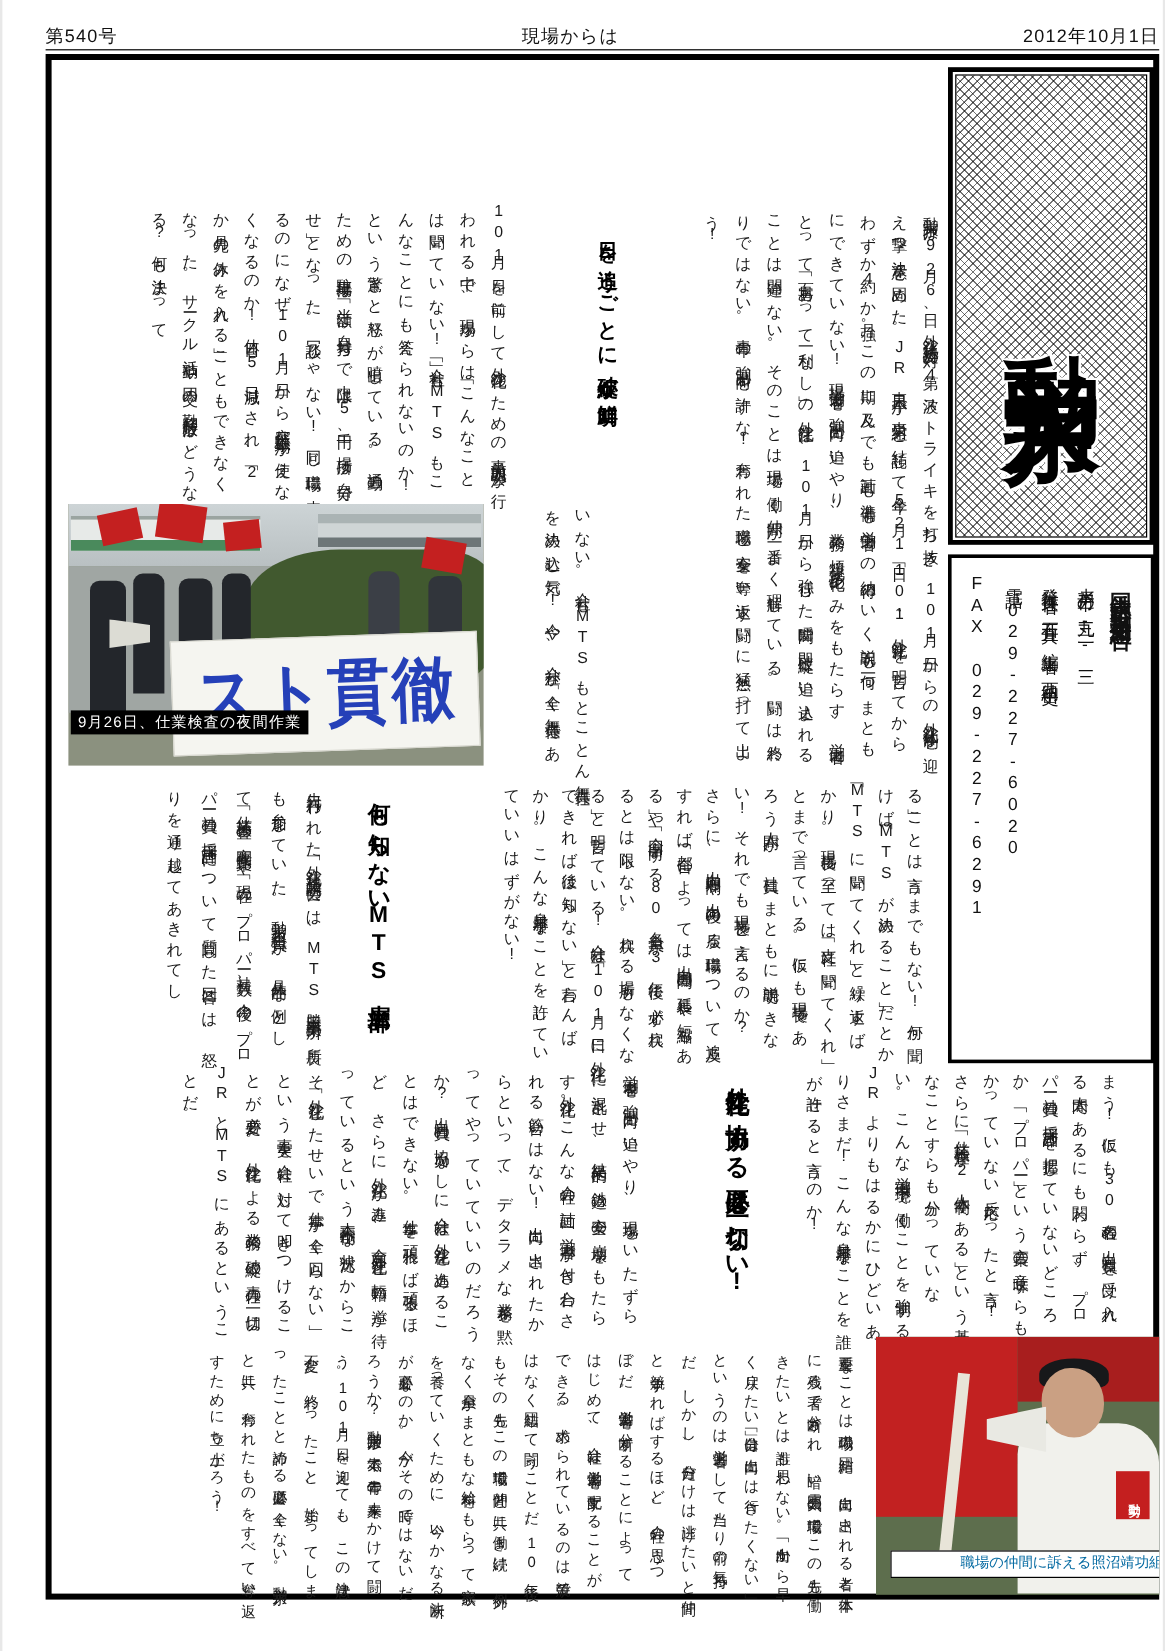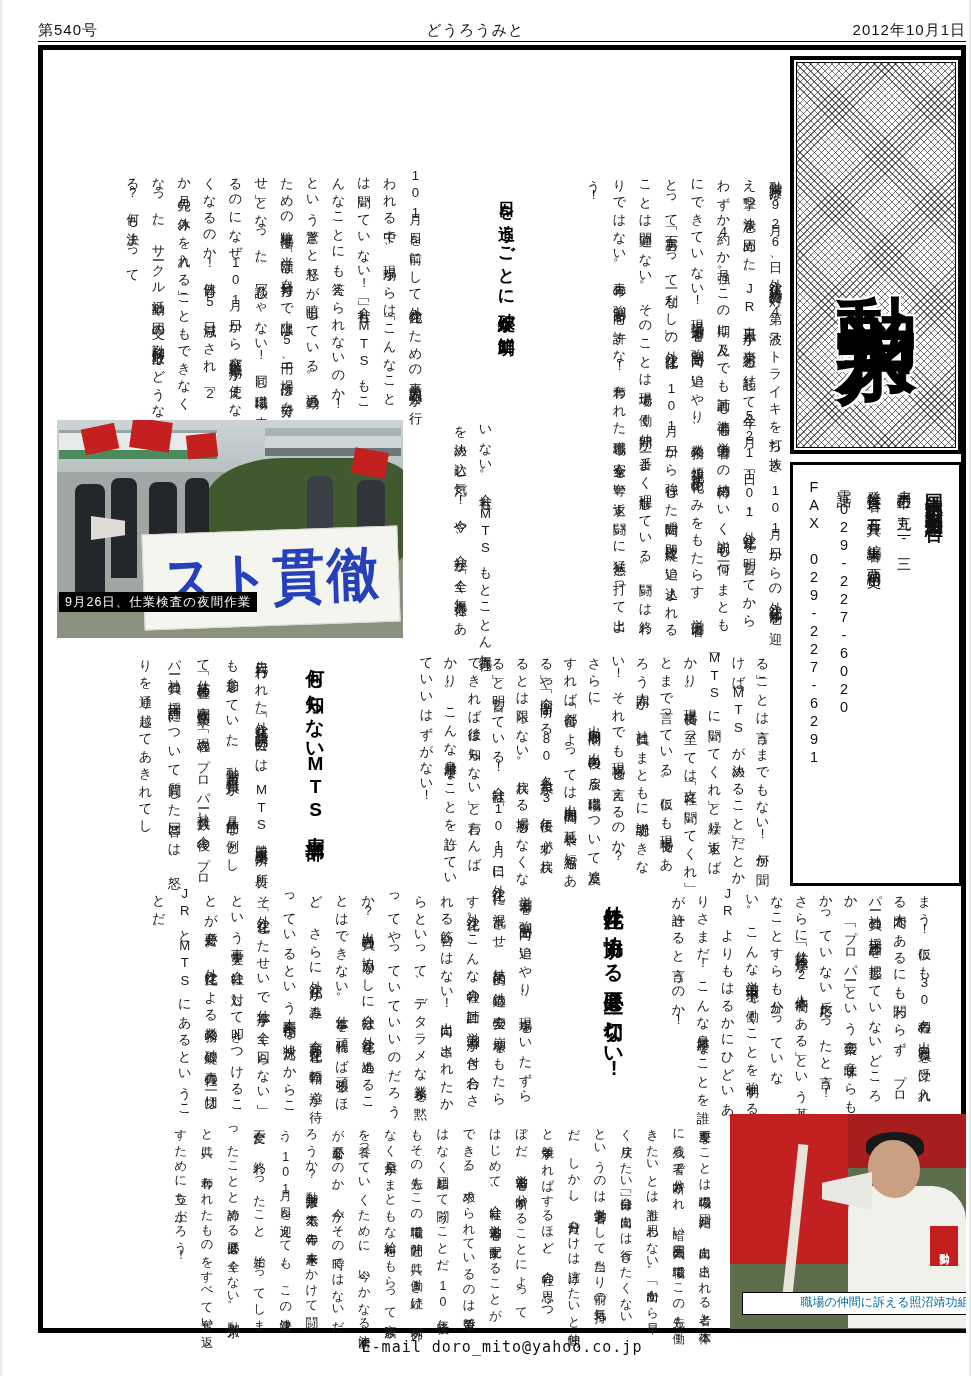--- a/index.html
+++ b/index.html
@@ -68,21 +68,21 @@
   .email{position:absolute;left:36px;top:1338px;width:928px;text-align:center;
       font-family:"DejaVu Sans Mono","Liberation Mono",monospace;font-size:15px;letter-spacing:1px;}
 </style>
 </head>
 <body>
 
 <div class="page">
 
   <div class="hdr">
     <span>第540号</span>
-    <span>どうろうみと</span>
+    <span>現場からは</span>
     <span>2012年10月1日</span>
   </div>
   <div class="hdr-rule"></div>
 
   <div class="frame"></div>
 
 
   <div class="masthead">
     <div class="masthead-inner">
       <div class="masthead-title">動労水戸</div>
@@ -149,15 +149,14 @@
     <div class="p2-shirt"></div>
     <div class="p2-hair"></div>
     <div class="p2-head"></div>
     <div class="p2-mega"></div>
     <div class="p2-armband">
       <span>動労</span>
     </div>
     <div class="p2-cap">職場の仲間に訴える照沼靖功組合員</div>
   </div>
 
-  <div class="email">E-mail doro_mito@yahoo.co.jp</div>
 
 </div>
 
 </body></html>

